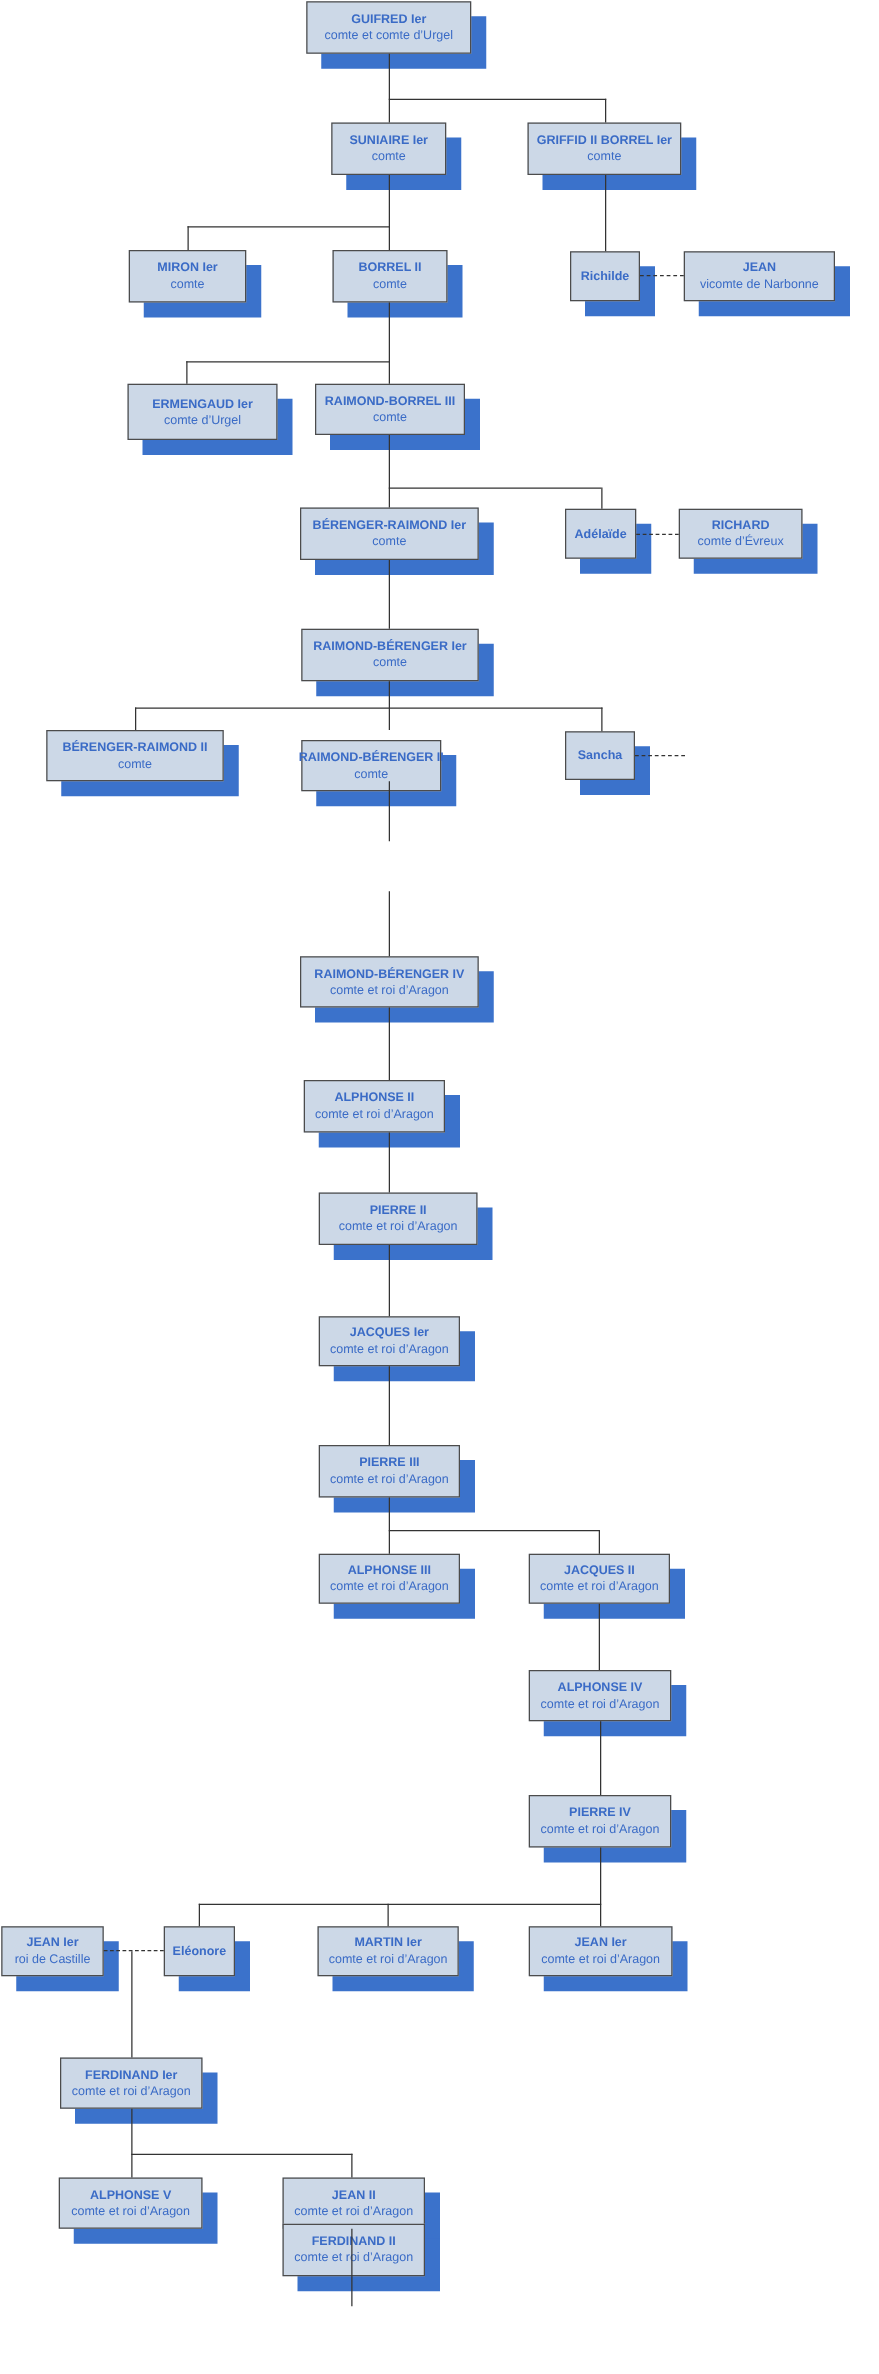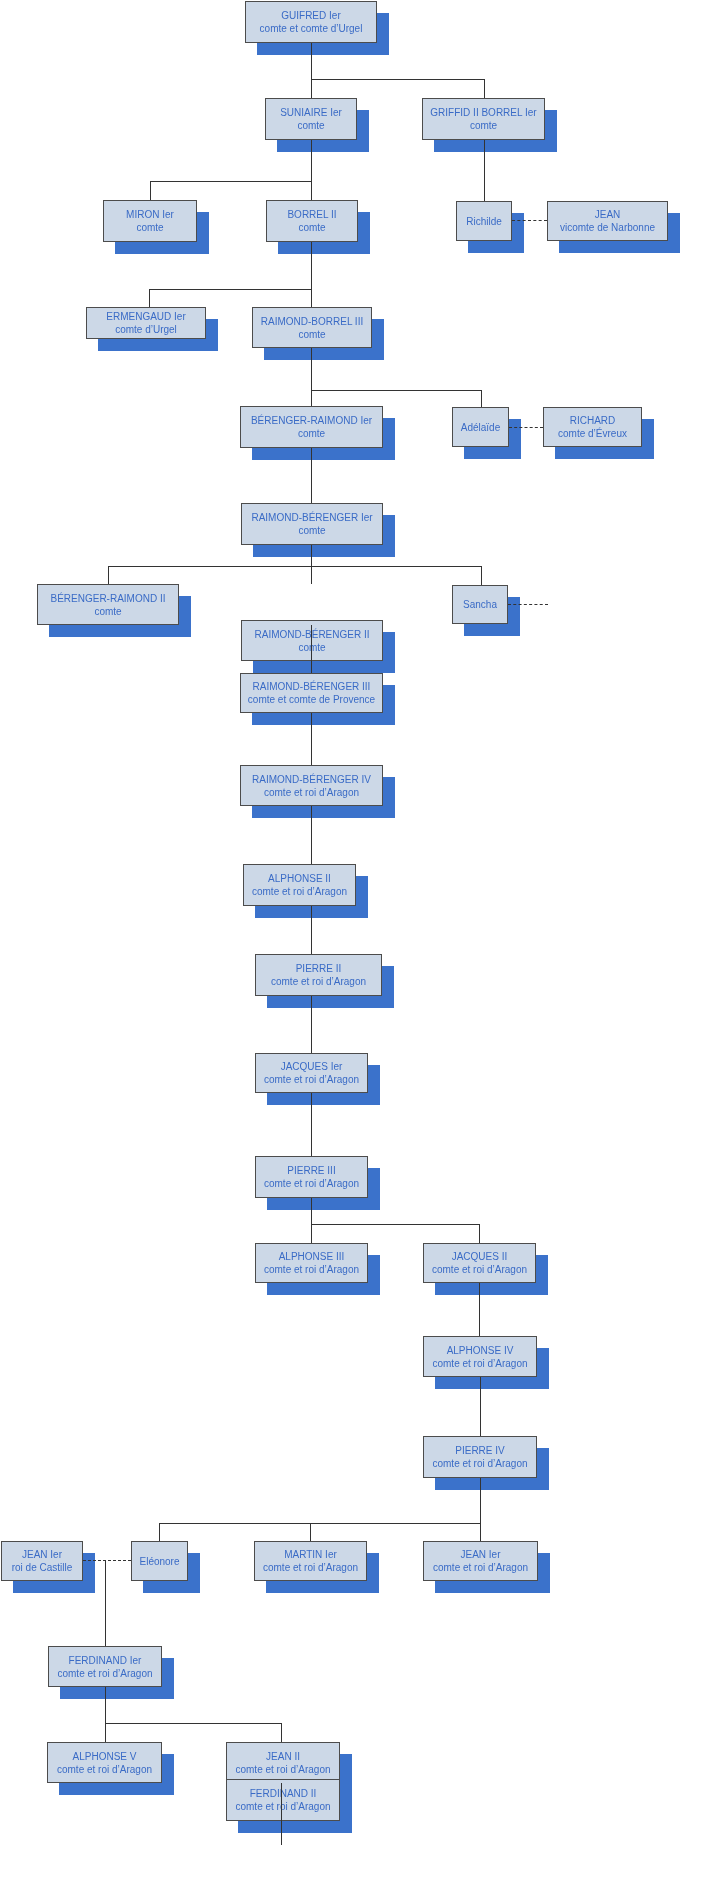--- a/index.html
+++ b/index.html
@@ -2,21 +2,21 @@
 <html><head>
 <meta charset="utf-8">
 <style>
   html,body{margin:0;padding:0;background:#ffffff;}
   #stage{position:relative;width:703px;height:1899px;background:#ffffff;overflow:hidden;
          font-family:"Liberation Sans","DejaVu Sans",sans-serif;}
   .node{position:absolute;box-sizing:border-box;background:#ccd8e7;border:1.5px solid #4c4c4c;
         box-shadow:12px 12px 0 0 #3b72cb;color:#3a6bc6;display:flex;flex-direction:column;
         justify-content:center;align-items:center;text-align:center;z-index:1;
         font-size:10px;line-height:13px;}
-  .nm{white-space:nowrap;}
+  .nm{white-space:nowrap;font-weight:bold;}
   .tt{white-space:nowrap;}
   .lv{position:absolute;width:1px;background:#333333;z-index:2;}
   .lh{position:absolute;height:1px;background:#333333;z-index:2;}
   .ld{position:absolute;height:0;border-top:1.5px dashed #333333;z-index:2;}
 </style>
 </head>
 <body>
 
 <div id="stage">
 
@@ -83,21 +83,21 @@
     <div class="nm">BORREL II</div>
     <div class="tt">comte</div>
   </div>
   <div class="node" style="left:456px;top:201px;width:56px;height:40px">
     <div class="nm">Richilde</div>
   </div>
   <div class="node" style="left:547px;top:201px;width:121px;height:40px">
     <div class="nm">JEAN</div>
     <div class="tt">vicomte de Narbonne</div>
   </div>
-  <div class="node" style="left:86px;top:307px;width:120px;height:32px">
+  <div class="node" style="left:102px;top:307px;width:120px;height:45px">
     <div class="nm">ERMENGAUD Ier</div>
     <div class="tt">comte d’Urgel</div>
   </div>
   <div class="node" style="left:252px;top:307px;width:120px;height:41px">
     <div class="nm">RAIMOND-BORREL III</div>
     <div class="tt">comte</div>
   </div>
   <div class="node" style="left:240px;top:406px;width:143px;height:42px">
     <div class="nm">BÉRENGER-RAIMOND Ier</div>
     <div class="tt">comte</div>
@@ -110,30 +110,26 @@
     <div class="tt">comte d’Évreux</div>
   </div>
   <div class="node" style="left:241px;top:503px;width:142px;height:42px">
     <div class="nm">RAIMOND-BÉRENGER Ier</div>
     <div class="tt">comte</div>
   </div>
   <div class="node" style="left:37px;top:584px;width:142px;height:41px">
     <div class="nm">BÉRENGER-RAIMOND II</div>
     <div class="tt">comte</div>
   </div>
-  <div class="node" style="left:241px;top:620px;width:142px;height:41px">
+  <div class="node" style="left:241px;top:592px;width:112px;height:41px">
     <div class="nm">RAIMOND-BÉRENGER II</div>
     <div class="tt">comte</div>
   </div>
   <div class="node" style="left:452px;top:585px;width:56px;height:39px">
     <div class="nm">Sancha</div>
-  </div>
-  <div class="node" style="left:240px;top:673px;width:143px;height:40px">
-    <div class="nm">RAIMOND-BÉRENGER III</div>
-    <div class="tt">comte et comte de Provence</div>
   </div>
   <div class="node" style="left:240px;top:765px;width:143px;height:41px">
     <div class="nm">RAIMOND-BÉRENGER IV</div>
     <div class="tt">comte et roi d’Aragon</div>
   </div>
   <div class="node" style="left:243px;top:864px;width:113px;height:42px">
     <div class="nm">ALPHONSE II</div>
     <div class="tt">comte et roi d’Aragon</div>
   </div>
   <div class="node" style="left:255px;top:954px;width:127px;height:42px">

